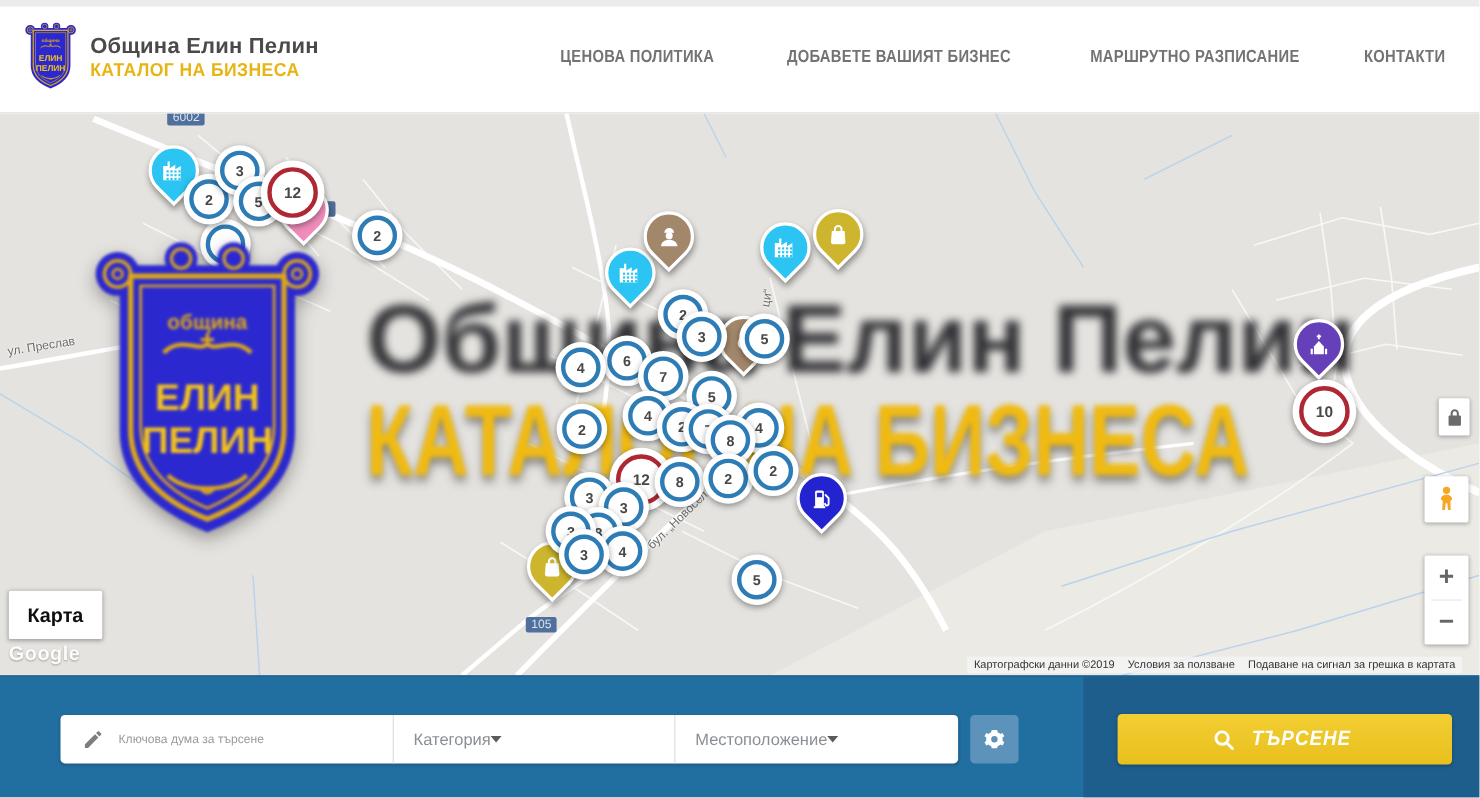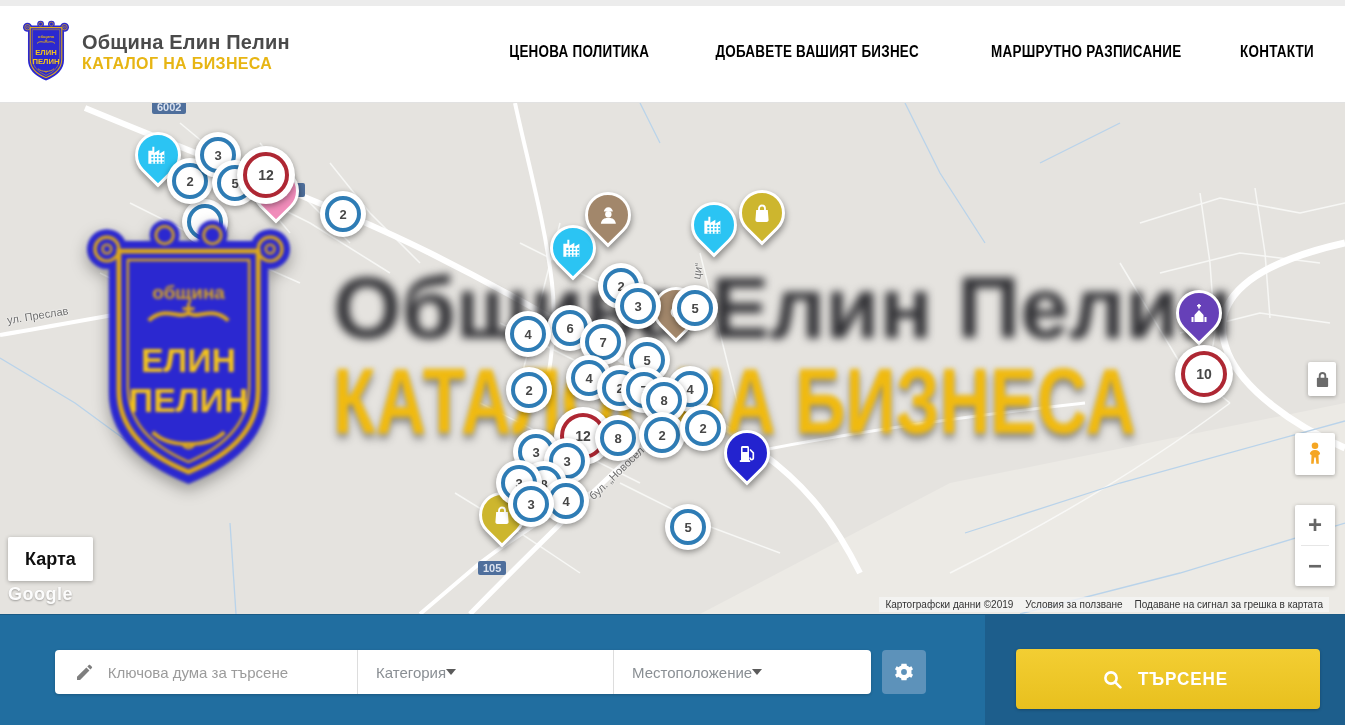--- a/index.html
+++ b/index.html
@@ -9,29 +9,29 @@
   
   .header{position:absolute;top:0;left:0;right:0;height:103px;background:#fff;
           border-bottom:1px solid #e2e2e2;box-sizing:border-box;z-index:200;}
   .header .topstrip{position:absolute;top:0;left:0;right:0;height:6px;background:#ececec;}
   .brand{position:absolute;left:22px;top:20px;display:flex;align-items:center;gap:12px;cursor:pointer;}
   .brand-crest{width:48px;height:64px;}
   .brand-title{font-size:20px;font-weight:bold;color:#4a4a4a;letter-spacing:.2px;line-height:1.15;}
   .brand-sub{font-size:17px;font-weight:bold;color:#e7b513;letter-spacing:.4px;
              transform:scaleX(.94);transform-origin:left;}
   .main-nav{position:absolute;right:24px;top:0;height:103px;display:flex;align-items:center;gap:34px;}
-  .nav-item{font-size:16px;font-weight:bold;color:#000000;white-space:nowrap;cursor:pointer;}
+  .nav-item{font-size:16px;font-weight:bold;color:#737373;white-space:nowrap;cursor:pointer;}
   .nav-item span{display:inline-block;transform:scaleX(.84);transform-origin:center;letter-spacing:.3px;}
 
   
   .map{position:absolute;top:103px;left:0;width:1345px;height:511px;background:#e5e3df;overflow:hidden;}
   .map svg.roads{position:absolute;left:0;top:0;z-index:1;}
   .street-label{position:absolute;z-index:2;font-size:11px;color:#6d6d6d;white-space:nowrap;
                 text-shadow:0 0 2px #fff,0 0 2px #fff;}
-  .road-badge{position:absolute;z-index:3;background:#4f6f9c;color:#dbe2ee;font-size:11px;font-weight:bold;
+  .road-badge{position:absolute;z-index:3;background:#4f6f9c;color:#dbe2ee;font-size:11px;font-weight:normal;
               padding:1px 5px;border-radius:2px;min-width:8px;min-height:12px;text-align:center;}
 
   
   .wm-text{position:absolute;left:333px;top:160px;z-index:5;pointer-events:none;}
   .wm-title{font-size:88px;line-height:90px;font-weight:bold;color:#323236;
             filter:blur(4px);white-space:nowrap;}
   .wm-sub{margin-top:2px;font-size:92px;line-height:92px;font-weight:bold;color:#f0ba10;
           transform:scaleX(.76);transform-origin:left;white-space:nowrap;
           filter:blur(2.6px);text-shadow:0 5px 9px rgba(40,40,40,.55);}
   .wm-crest{position:absolute;left:85px;top:109px;width:207px;height:293px;z-index:80;
@@ -77,34 +77,34 @@
   .zoom-sep{height:1px;background:#e6e6e6;margin:0 6px;}
 
   
   .footer{position:absolute;top:614px;left:0;right:0;height:111px;background:#216ea0;
           border-top:1px solid #1b5a84;box-sizing:border-box;z-index:300;}
   .footer-right{position:absolute;left:985px;top:0;right:0;bottom:0;background:#1d5e8c;}
   .search-group{position:absolute;left:55px;top:35px;height:44px;display:flex;background:#fff;
                 border-radius:4px;box-shadow:0 1px 3px rgba(0,0,0,.2);align-items:stretch;}
   .seg{display:flex;align-items:center;box-sizing:border-box;}
   .seg-keyword{width:302px;padding:0 14px 0 22px;gap:13px;}
-  .seg-keyword input{border:none;outline:none;font-size:15px;color:#555;width:100%;
+  .seg-keyword input{border:none;outline:none;font-size:11px;color:#555;width:100%;
                      font-family:"Liberation Sans","DejaVu Sans",sans-serif;background:transparent;}
   .seg-keyword input::placeholder{color:#9b9b9b;opacity:1;}
   .seg-sep{width:1px;background:#ddd;}
   .seg-select{padding:0 18px;color:#8a8f94;font-size:15px;cursor:pointer;}
   .seg-category{width:255px;}
   .seg-location{width:257px;border-radius:0 4px 4px 0;}
   .caret{width:0;height:0;border-left:5px solid transparent;border-right:5px solid transparent;
          border-top:6px solid #5b5b5b;}
   .gear-btn{position:absolute;left:882px;top:35px;width:44px;height:44px;border-radius:4px;background:#5d92ba;
             display:flex;align-items:center;justify-content:center;cursor:pointer;}
-  .search-btn{position:absolute;left:1016px;top:34px;width:304px;height:60px;border-radius:4px;
+  .search-btn{position:absolute;left:1016px;top:34px;width:304px;height:46px;border-radius:4px;
               background:linear-gradient(#f3ce33,#e8c01e);display:flex;align-items:center;justify-content:center;
-              gap:11px;cursor:pointer;box-shadow:0 1px 3px rgba(0,0,0,.25);}
+              gap:11px;cursor:pointer;box-shadow:0 1px 3px rgba(0,0,0,.25);font-style:italic;}
   .search-btn-label{color:#fff;font-size:19px;font-weight:bold;letter-spacing:1px;
                     transform:scaleX(.9);transform-origin:center;}
 </style>
 </head>
 <body>
 
 <div class="stage">
 
   <div class="header">
     <div class="topstrip"></div>

